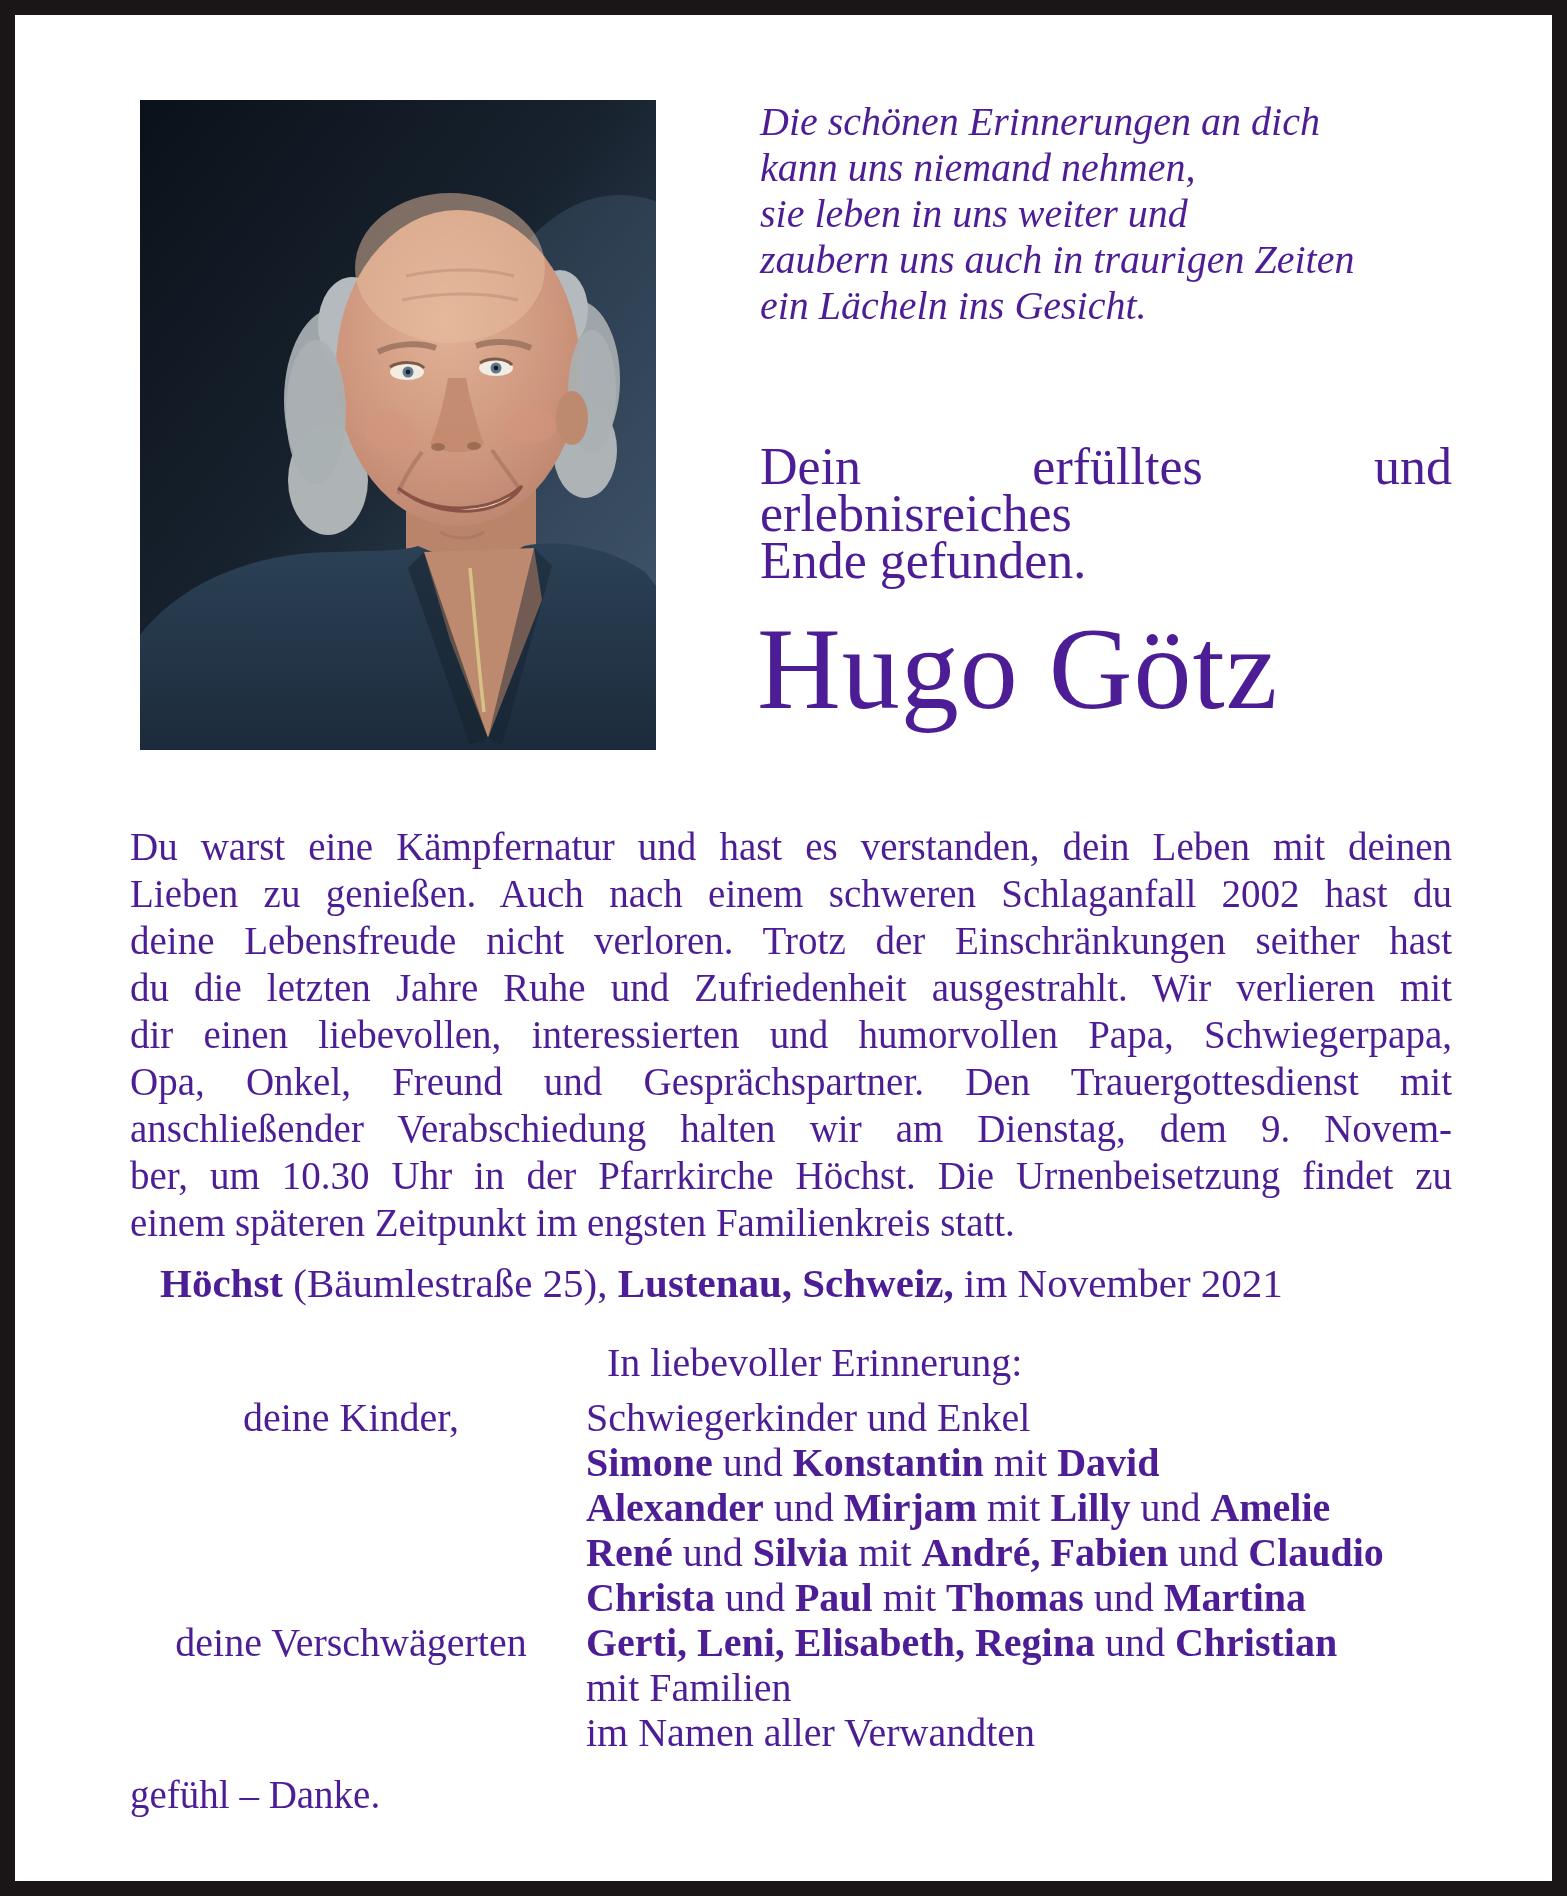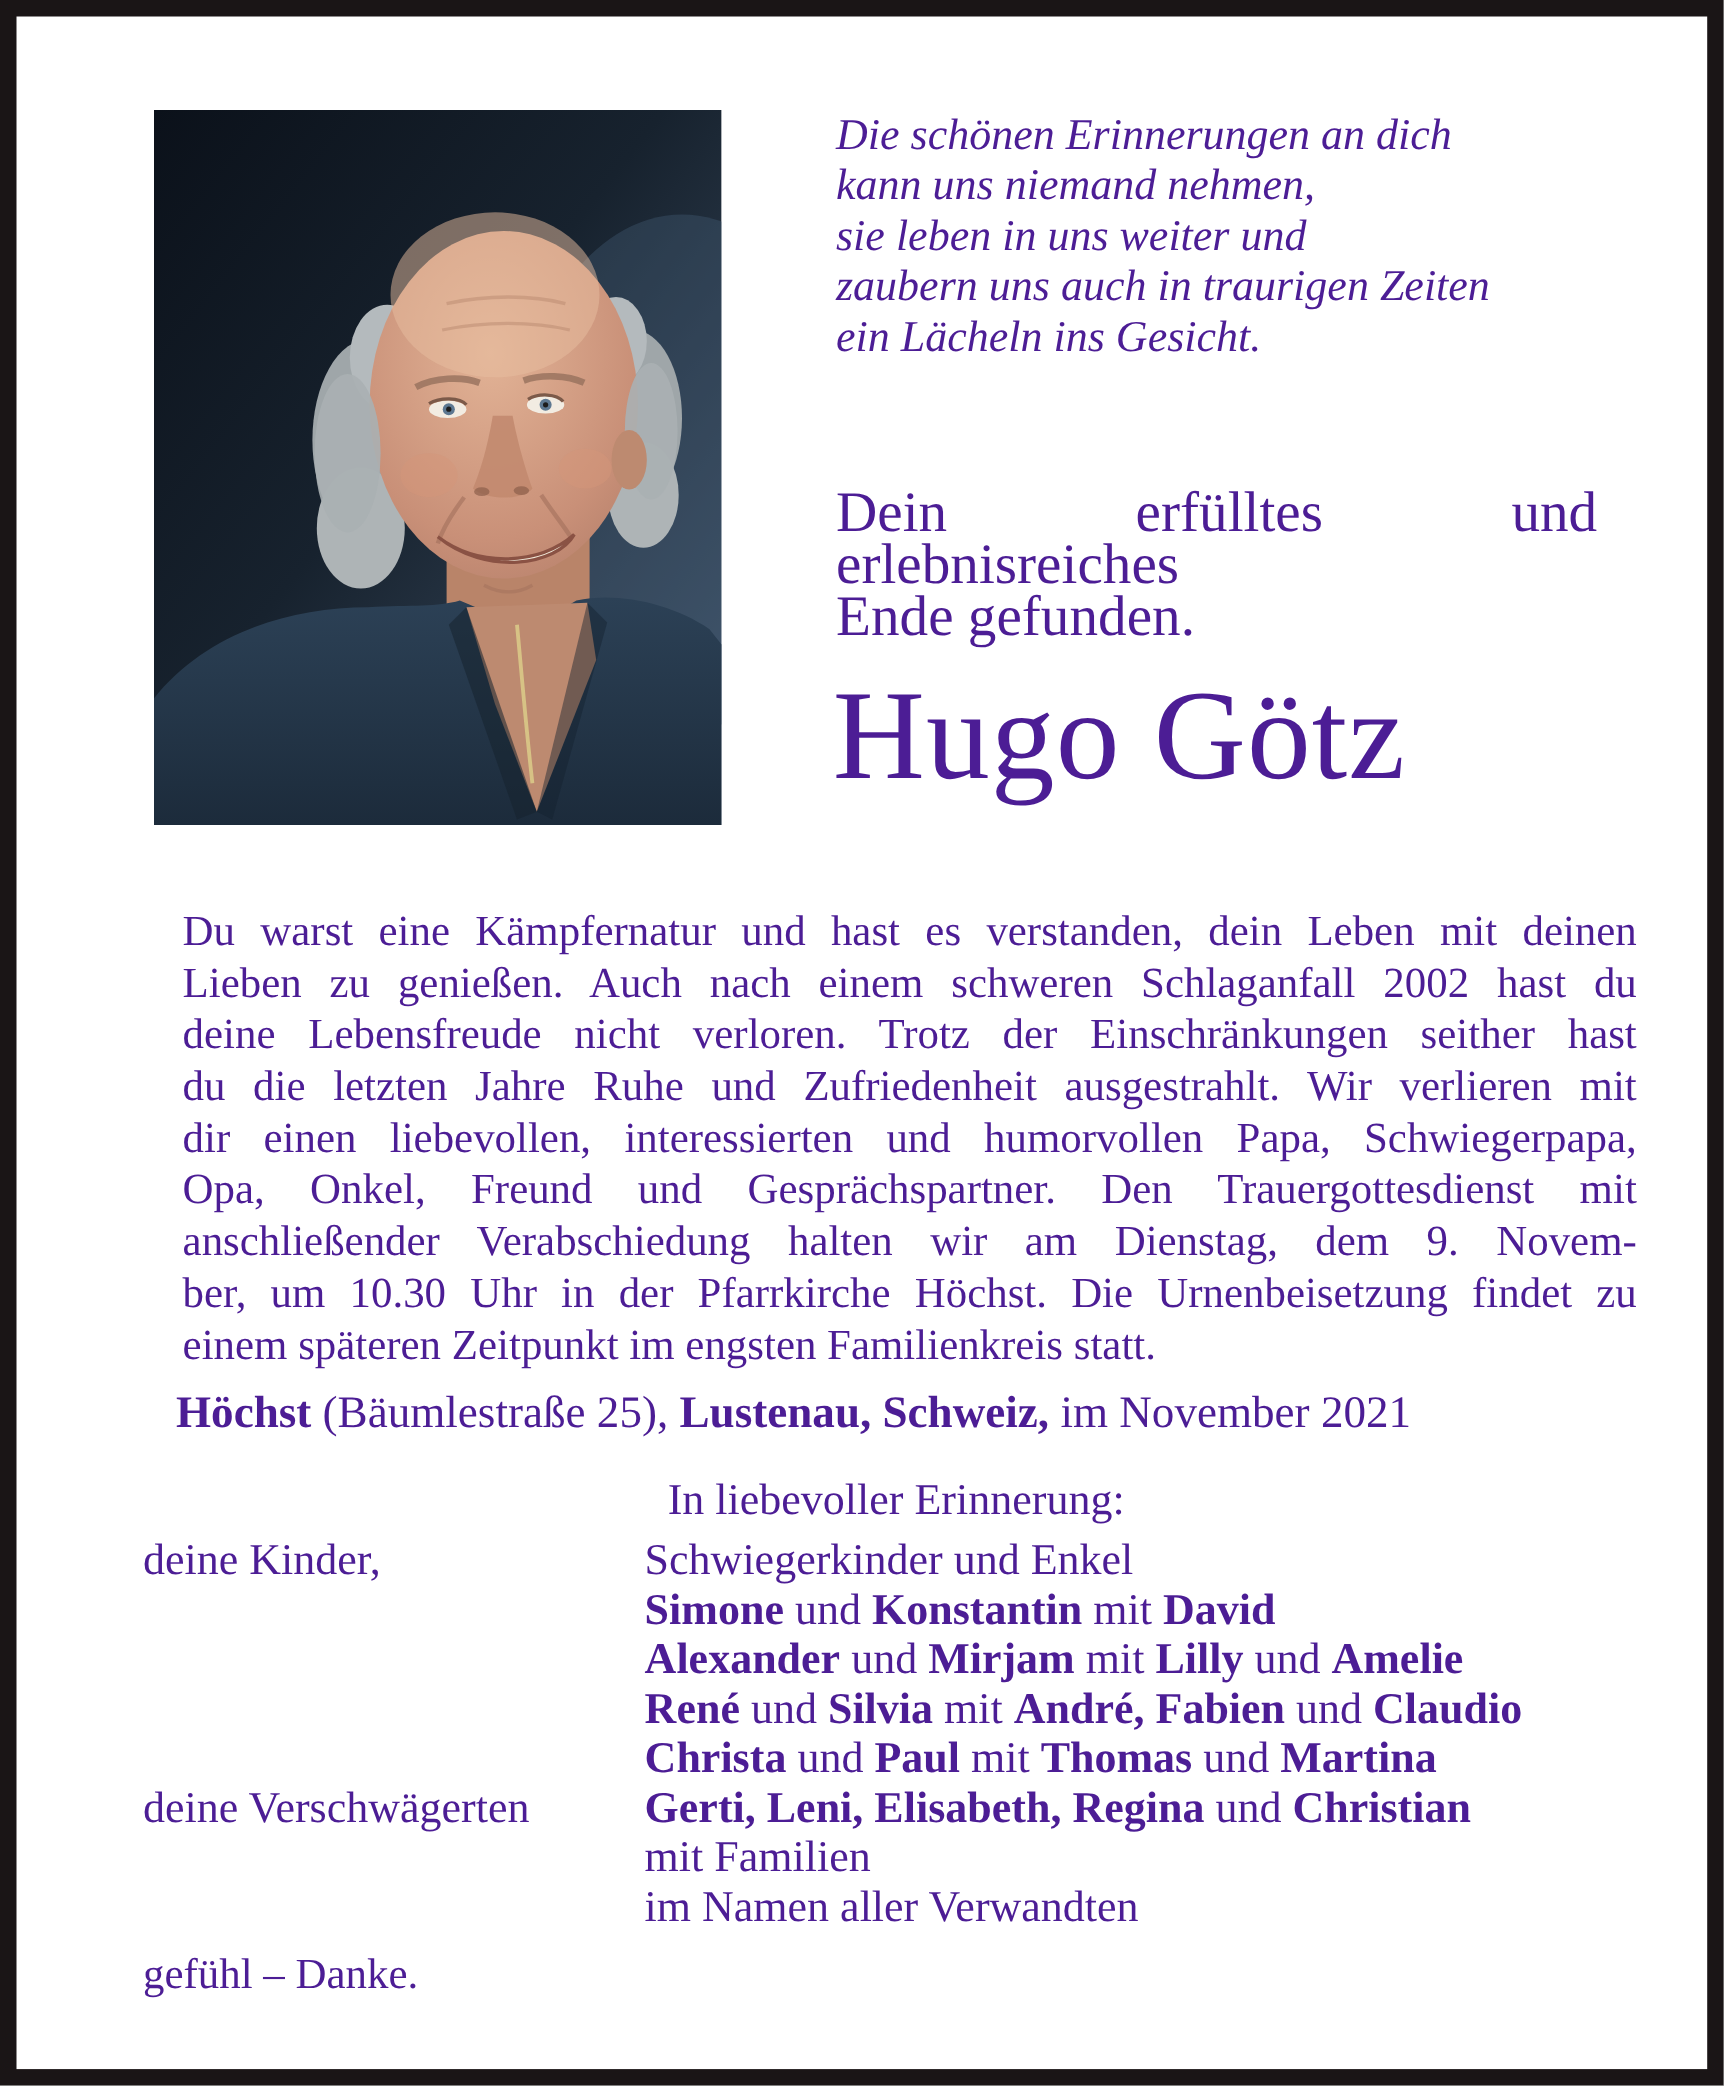--- a/index.html
+++ b/index.html
@@ -23,30 +23,30 @@
   .text-line{white-space:normal;}
   .just{text-align:justify;text-align-last:justify;}
   .name{position:absolute;left:742px;top:594px;
         font-size:116px;line-height:1.05;letter-spacing:1px;}
   .dates{position:absolute;left:752px;top:728px;
          font-size:42px;font-weight:700;letter-spacing:.5px;}
   .dates .sym{font-size:62%;position:relative;top:-0.55em;padding-right:4px;}
   .dates .sep{padding:0 2px;}
 
   .obituary{position:absolute;left:115px;top:808px;width:1322px;
-            font-size:39px;line-height:47px;margin-left:36px;}
+            font-size:39px;line-height:47px;}
   .location{position:absolute;left:115px;top:1244px;width:1322px;
             font-size:41px;margin-left:30px;}
   .b{font-weight:700;}
 
   .rem-heading{position:absolute;left:592px;top:1324px;font-size:40px;}
   .family{position:absolute;left:115px;top:1380px;width:1360px;
           font-size:40px;line-height:45px;}
   .fam-row{display:flex;}
-  .fam-label{width:442px;text-align:left;flex:0 0 442px;}
+  .fam-label{width:442px;text-align:center;flex:0 0 442px;}
   .fam-names{margin-left:14px;}
 
   .closing{position:absolute;left:115px;top:1756px;width:1322px;
            font-size:39px;line-height:48px;}
 </style>
 </head>
 <body>
 
 <div class="sheet">
 

